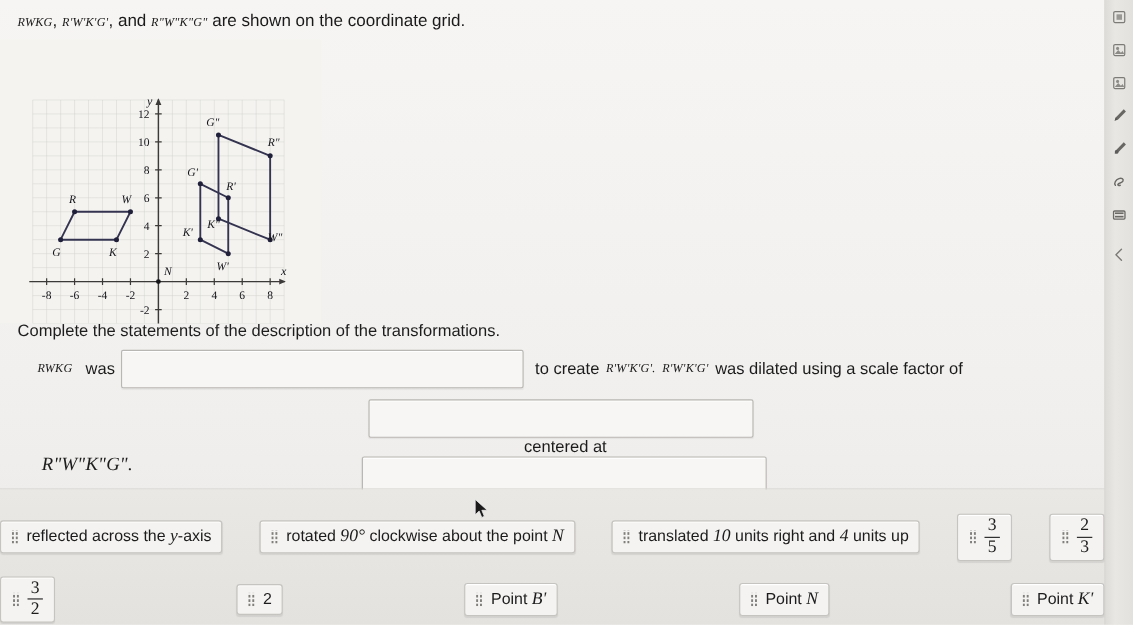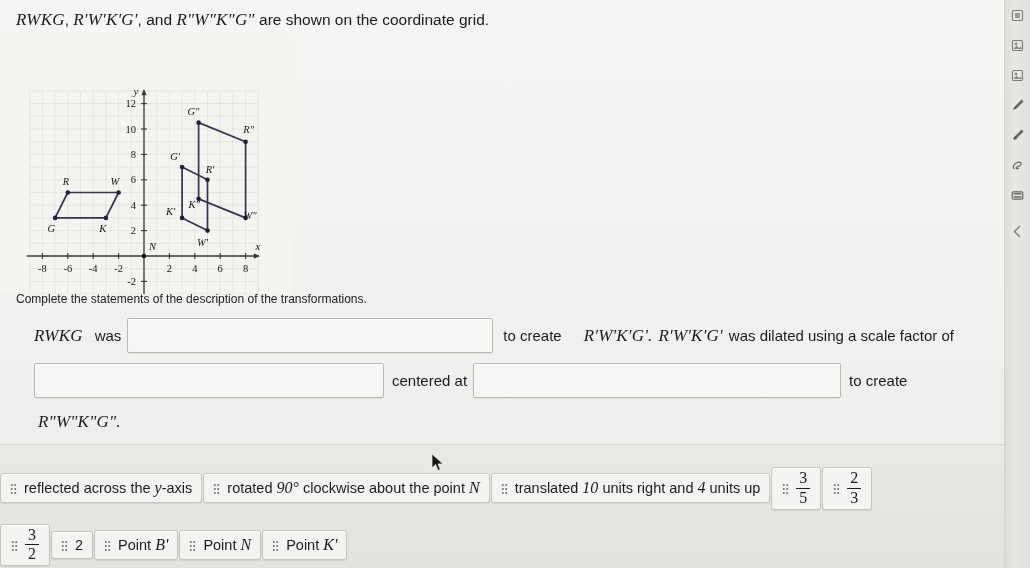--- a/index.html
+++ b/index.html
@@ -27,39 +27,39 @@
     display:flex;align-items:center;justify-content:center;
     opacity:.72;
   }
   .tbtn svg{display:block;}
   .tbtn.last{margin-top:6px;}
   
   .prompt{
     position:absolute;left:16px;top:10px;width:960px;
     font-size:15.5px;line-height:20px;color:#1a1a1a;
   }
-  .mathi{font-family:"Liberation Serif", serif;font-style:italic;font-size:17px;letter-spacing:.2px;}
+  .mathi{font-family:"Liberation Serif", serif;font-style:italic;font-size:11px;letter-spacing:.2px;}
   .mathn{font-family:"Liberation Serif", serif;font-size:16px;}
   
   .graphwrap{
     position:absolute;left:0;top:36px;width:292px;height:258px;
   }
   .graphwrap svg{display:block;}
   
   .instruction{
-    position:absolute;left:16px;top:292px;font-size:12px;color:#1d1d1d;
+    position:absolute;left:16px;top:292px;font-size:15px;color:#1d1d1d;
   }
   
   .stmt{
     position:absolute;left:34px;top:318px;width:960px;
     font-size:15px;line-height:1.15;color:#1b1b1b;
   }
   .row{display:flex;align-items:center;flex-wrap:nowrap;}
   .row.r1{margin-bottom:10px;}
-  .row.r2{margin-bottom:4px;}
+  .row.r2{margin-bottom:4px;flex-direction:column;}
   .blank{
     display:inline-block;height:33px;
     border:1px solid #b9b7b3;
     background:#f7f6f4;
     box-shadow:inset 0 1px 0 #fff, 0 1px 1px rgba(0,0,0,.05);
     border-radius:2px;
     vertical-align:middle;
   }
   .blank.b1{width:364px;margin:0 10px 0 6px;}
   .blank.b2{width:348px;margin:0 8px 0 0;}
@@ -70,21 +70,21 @@
   .divider{
     position:absolute;left:0;top:444px;width:1004px;height:1px;
     background:#d8d6d2;
   }
   
   .bank{
     position:absolute;left:0;top:445px;width:1004px;height:123px;
     background:linear-gradient(180deg,#e9e8e5 0%,#e3e2df 100%);
   }
   .bankrow{
-    display:flex;align-items:center;justify-content:flex-start;gap:1px;
+    display:flex;align-items:center;justify-content:space-between;gap:11px;
     width:100%;
   }
   .bankrow.rowA{margin-top:22px;}
   .bankrow.rowB{margin-top:14px;}
   .chip{
     display:inline-flex;align-items:center;gap:7px;
     background:#f4f3f1;
     border:1px solid #c6c4c0;
     border-radius:3px;
     box-shadow:0 1px 1px rgba(0,0,0,.08), inset 0 1px 0 #fff;
@@ -229,21 +229,21 @@
   </div>
 
   <div class="instruction">Complete the statements of the description of the transformations.</div>
 
   <div class="stmt">
     <div class="row r1">
       <span class="mathi txt">RWKG</span>
       <span class="txt" style="margin-left:12px">was</span>
       <span class="blank b1"></span>
       <span class="txt">to create</span>
-      <span class="mathi txt" style="margin-left:22px">R'W'K'G'.</span>
+      <span class="mathi txt" style="margin-left:6px">R'W'K'G'.</span>
       <span class="mathi txt" style="margin-left:6px">R'W'K'G'</span>
       <span class="txt" style="margin-left:6px">was dilated using a scale factor of</span>
     </div>
     <div class="row r2">
       <span class="blank b2"></span>
       <span class="txt">centered at</span>
       <span class="blank b3"></span>
       <span class="txt">to create</span>
     </div>
   </div>

